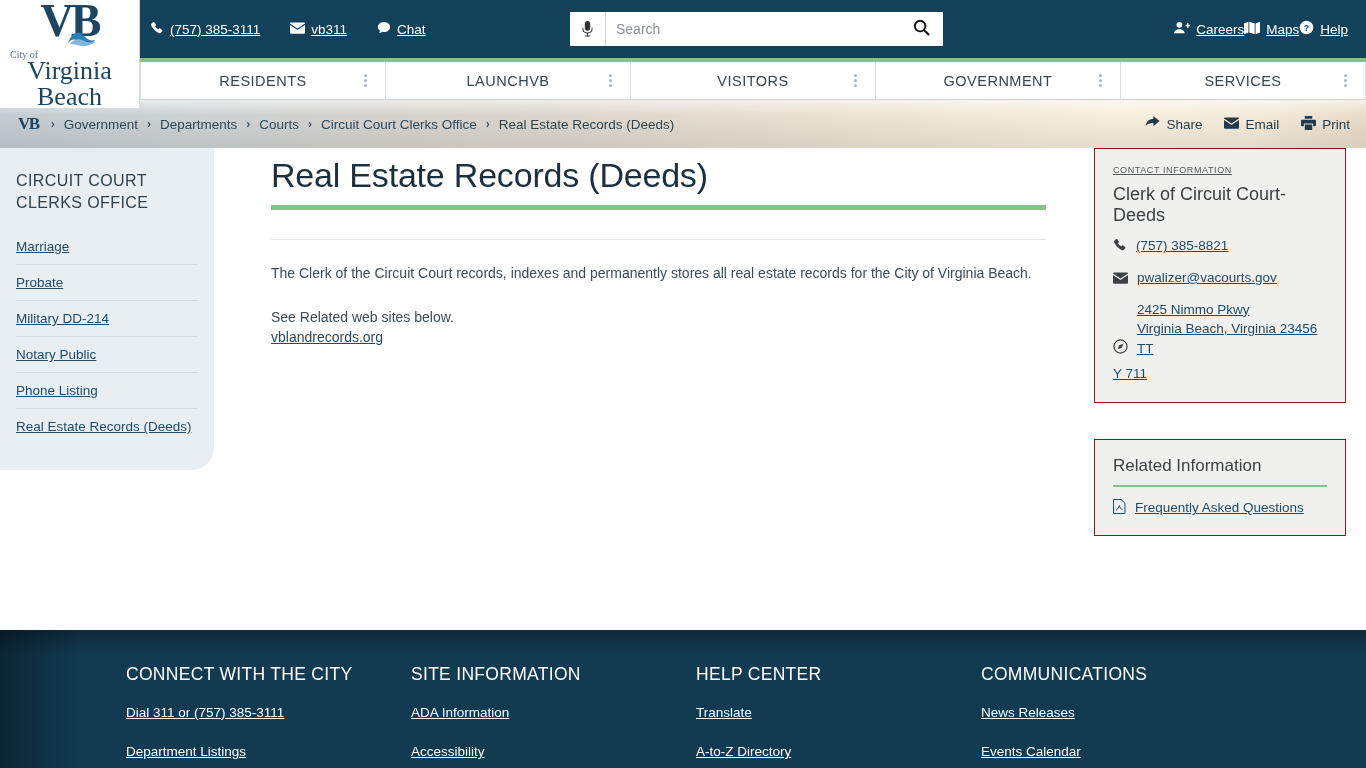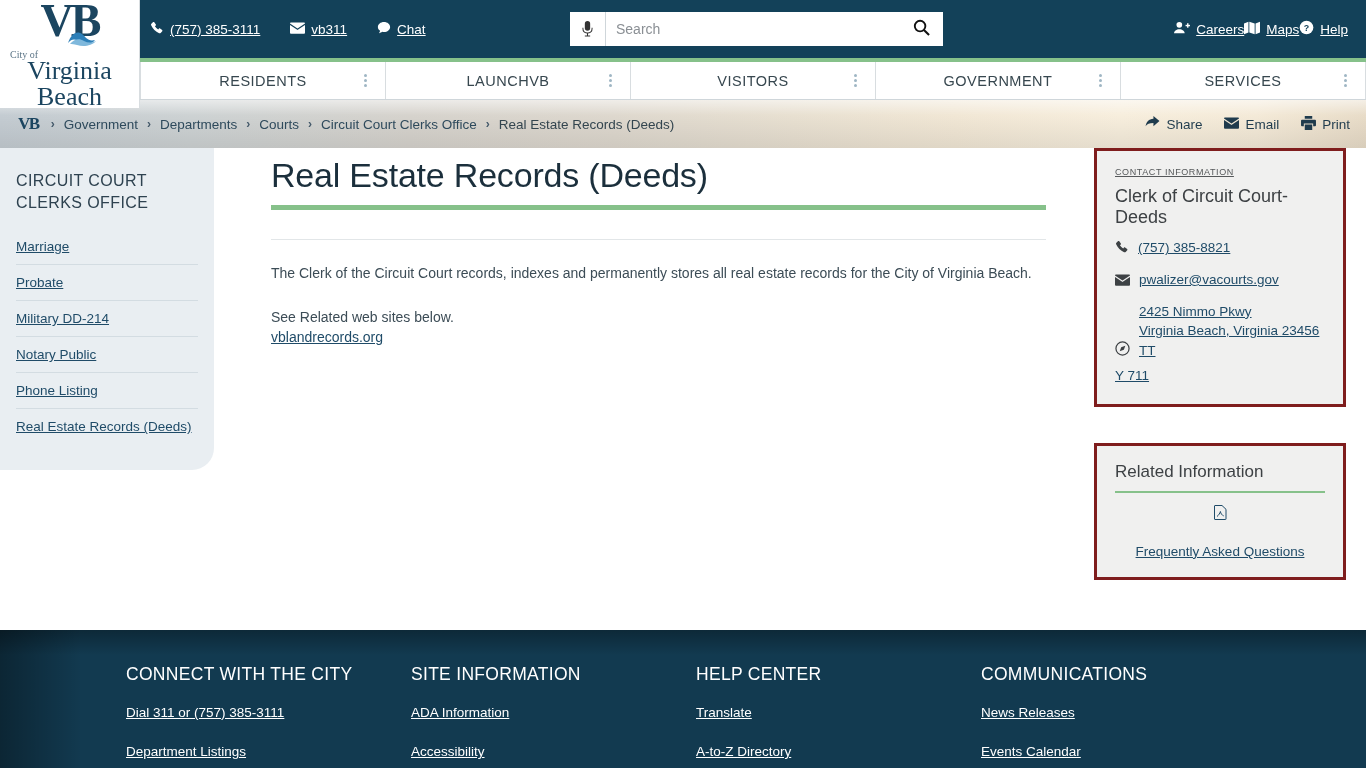--- a/index.html
+++ b/index.html
@@ -273,21 +273,21 @@
   }
 
   
   .rail {
     position: absolute;
     right: 20px; top: 0;
     width: 252px;
   }
   .card {
     background: #f0f0ef;
-    border: 3px solid #7f1d1d;
+    border: 1px solid #7f1d1d;
     padding: 16px 18px 18px 18px;
   }
   .card + .card { margin-top: 36px; }
   .card-eyebrow {
     font-size: 9px;
     letter-spacing: 0.6px;
     color: #55585a;
     text-decoration: underline;
     text-transform: uppercase;
     margin-bottom: 9px;
@@ -321,24 +321,23 @@
     cursor: pointer;
   }
   .rel-head {
     font-size: 17px;
     color: #3d4144;
     padding-bottom: 9px;
     border-bottom: 2px solid #86c18a;
     margin-bottom: 12px;
   }
   .rel-link {
-    display: flex; align-items: center; gap: 21px;
+    display: flex; align-items: center; gap: 9px;
     font-size: 13.5px; color: #1f4b68;
     cursor: pointer;
-    flex-direction: column;
   }
   .rel-link .lbl { text-decoration: underline; }
 
   
   .footer {
     height: 180px;
     background:
       linear-gradient(90deg, rgba(0,0,0,0.35) 0%, rgba(0,0,0,0.0) 6%),
       linear-gradient(180deg, rgba(0,0,0,0.30) 0%, rgba(0,0,0,0) 14%),
       #123a50;

